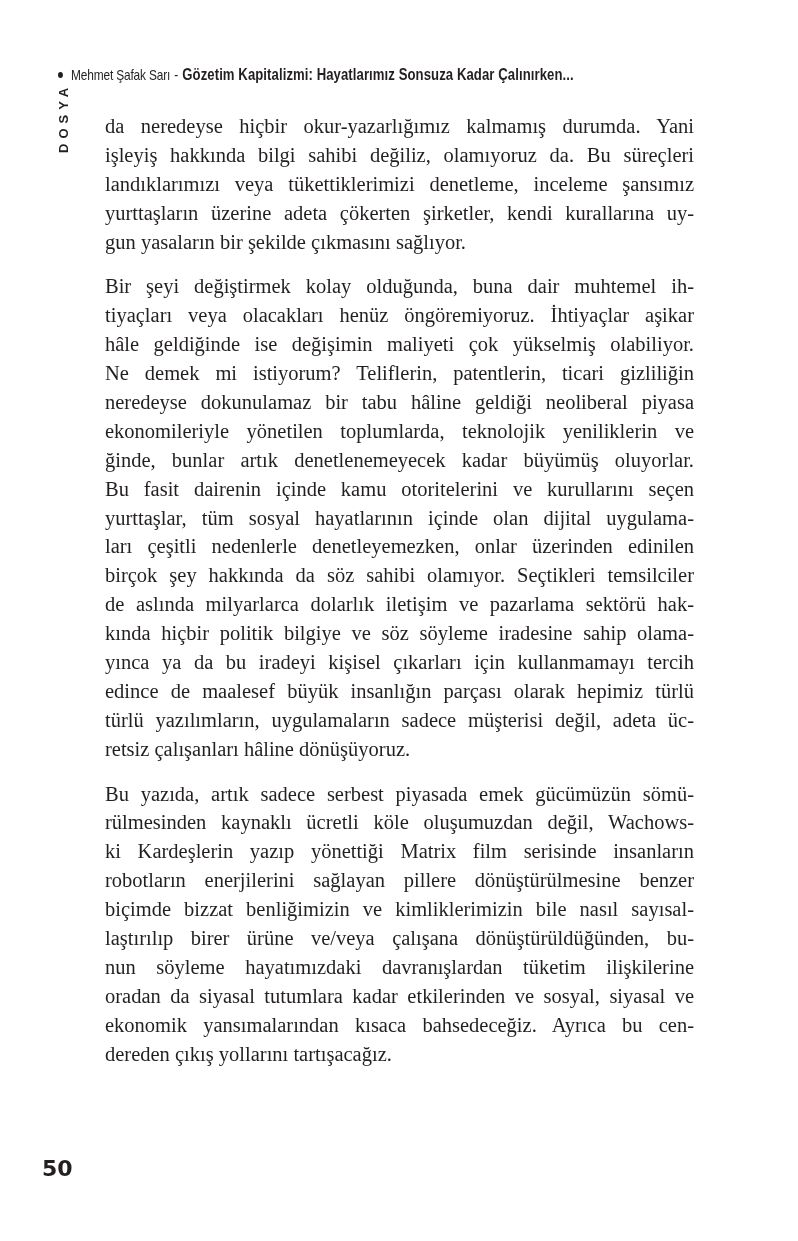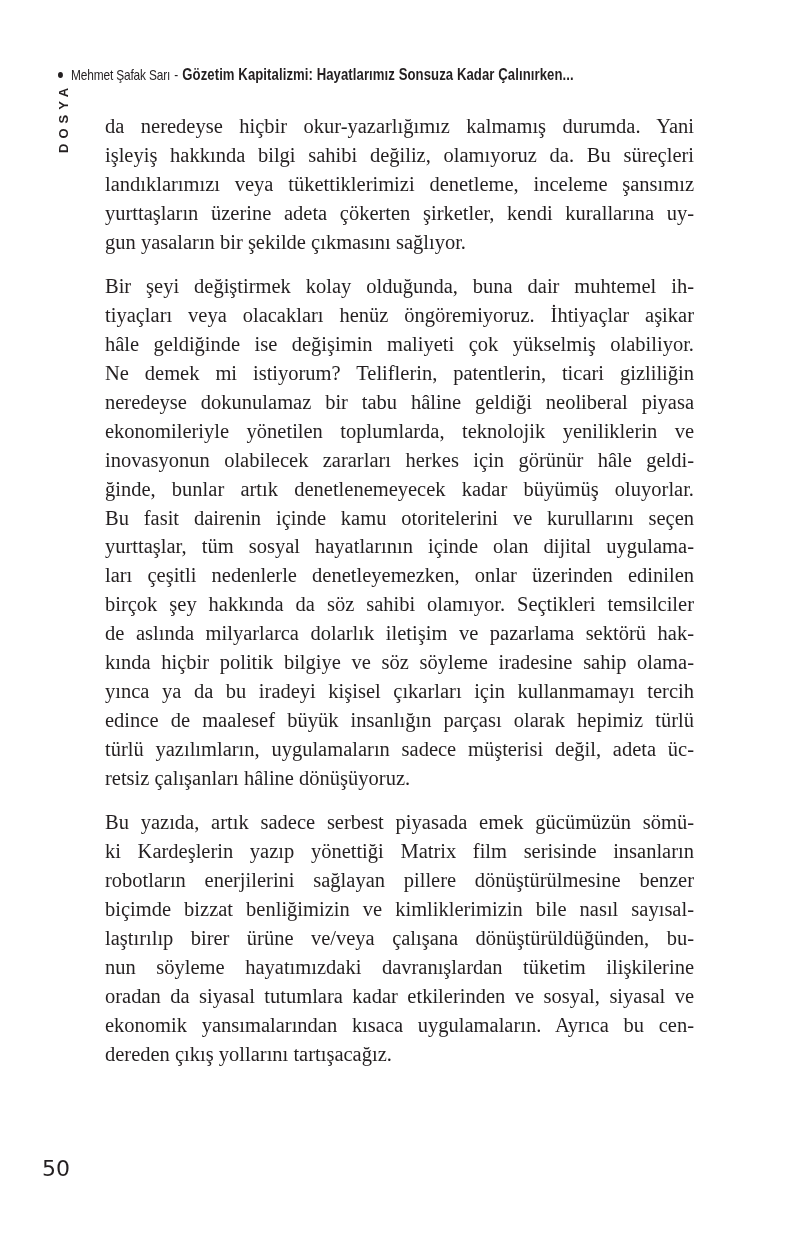--- a/index.html
+++ b/index.html
@@ -71,21 +71,21 @@
     .line.last {
       text-align-last: left;
     }
     .paragraph { margin: 0 0 16px 0; }
     .page-number {
       position: absolute;
       left: 42px;
       top: 1156px;
       font-family: "DejaVu Sans", sans-serif;
       font-size: 22px;
-      font-weight: 400;
+      font-weight: 700;
       color: #231f20;
     }
   </style>
 </head>
 <body>
 
 <div class="running-header">
   <span class="bullet"></span>
   <span class="author">Mehmet Şafak Sarı</span>
   <span class="sep">-</span>
@@ -102,39 +102,39 @@
     <span class="line">yurttaşların üzerine adeta çökerten şirketler, kendi kurallarına uy-</span>
     <span class="line last">gun yasaların bir şekilde çıkmasını sağlıyor.</span>
   </div>
   <div class="paragraph">
     <span class="line">Bir şeyi değiştirmek kolay olduğunda, buna dair muhtemel ih-</span>
     <span class="line">tiyaçları veya olacakları henüz öngöremiyoruz. İhtiyaçlar aşikar</span>
     <span class="line">hâle geldiğinde ise değişimin maliyeti çok yükselmiş olabiliyor.</span>
     <span class="line">Ne demek mi istiyorum? Teliflerin, patentlerin, ticari gizliliğin</span>
     <span class="line">neredeyse dokunulamaz bir tabu hâline geldiği neoliberal piyasa</span>
     <span class="line">ekonomileriyle yönetilen toplumlarda, teknolojik yeniliklerin ve</span>
-    <span class="line">inovasyonun olabilecek zararları herkes için görünür hâle geldi-</span>
     <span class="line">ğinde, bunlar artık denetlenemeyecek kadar büyümüş oluyorlar.</span>
     <span class="line">Bu fasit dairenin içinde kamu otoritelerini ve kurullarını seçen</span>
     <span class="line">yurttaşlar, tüm sosyal hayatlarının içinde olan dijital uygulama-</span>
     <span class="line">ları çeşitli nedenlerle denetleyemezken, onlar üzerinden edinilen</span>
     <span class="line">birçok şey hakkında da söz sahibi olamıyor. Seçtikleri temsilciler</span>
     <span class="line">de aslında milyarlarca dolarlık iletişim ve pazarlama sektörü hak-</span>
     <span class="line">kında hiçbir politik bilgiye ve söz söyleme iradesine sahip olama-</span>
     <span class="line">yınca ya da bu iradeyi kişisel çıkarları için kullanmamayı tercih</span>
     <span class="line">edince de maalesef büyük insanlığın parçası olarak hepimiz türlü</span>
     <span class="line">türlü yazılımların, uygulamaların sadece müşterisi değil, adeta üc-</span>
     <span class="line last">retsiz çalışanları hâline dönüşüyoruz.</span>
   </div>
   <div class="paragraph">
     <span class="line">Bu yazıda, artık sadece serbest piyasada emek gücümüzün sömü-</span>
+    <span class="line">rülmesinden kaynaklı ücretli köle oluşumuzdan değil, Wachows-</span>
     <span class="line">ki Kardeşlerin yazıp yönettiği Matrix film serisinde insanların</span>
     <span class="line">robotların enerjilerini sağlayan pillere dönüştürülmesine benzer</span>
     <span class="line">biçimde bizzat benliğimizin ve kimliklerimizin bile nasıl sayısal-</span>
     <span class="line">laştırılıp birer ürüne ve/veya çalışana dönüştürüldüğünden, bu-</span>
     <span class="line">nun söyleme hayatımızdaki davranışlardan tüketim ilişkilerine</span>
     <span class="line">oradan da siyasal tutumlara kadar etkilerinden ve sosyal, siyasal ve</span>
-    <span class="line">ekonomik yansımalarından kısaca uygulamaların. Ayrıca bu cen-</span>
+    <span class="line">ekonomik yansımalarından kısaca bahsedeceğiz. Ayrıca bu cen-</span>
     <span class="line last">dereden çıkış yollarını tartışacağız.</span>
   </div>
 </div>
 
 <div class="page-number">50</div>
 
 </body></html>

